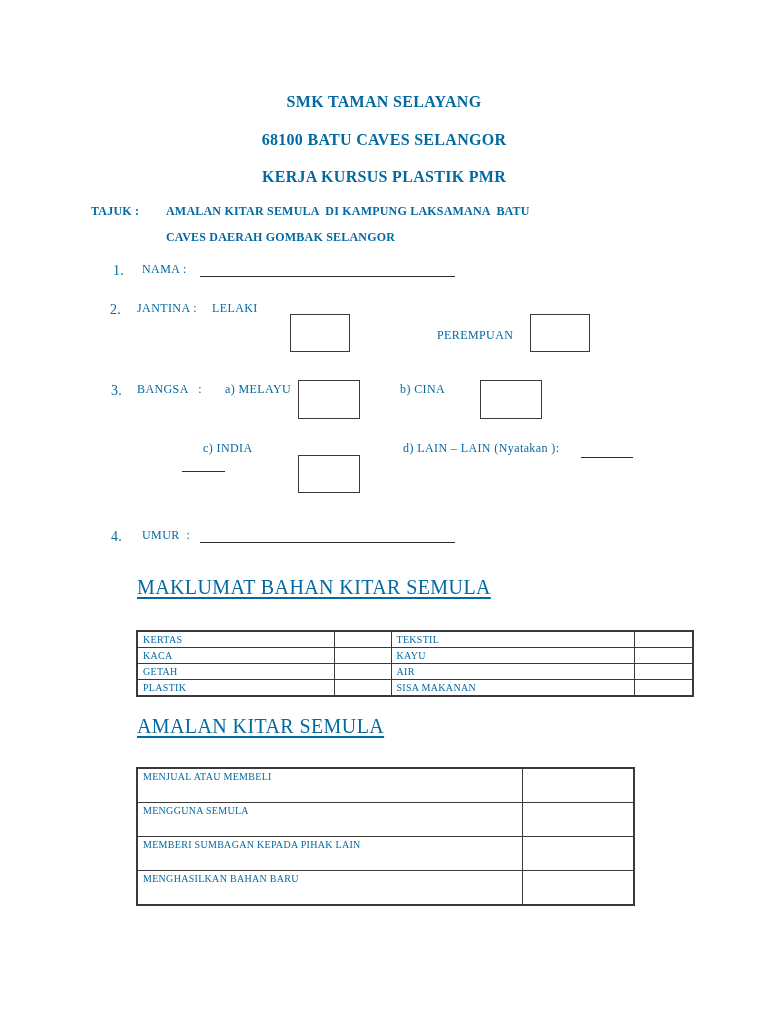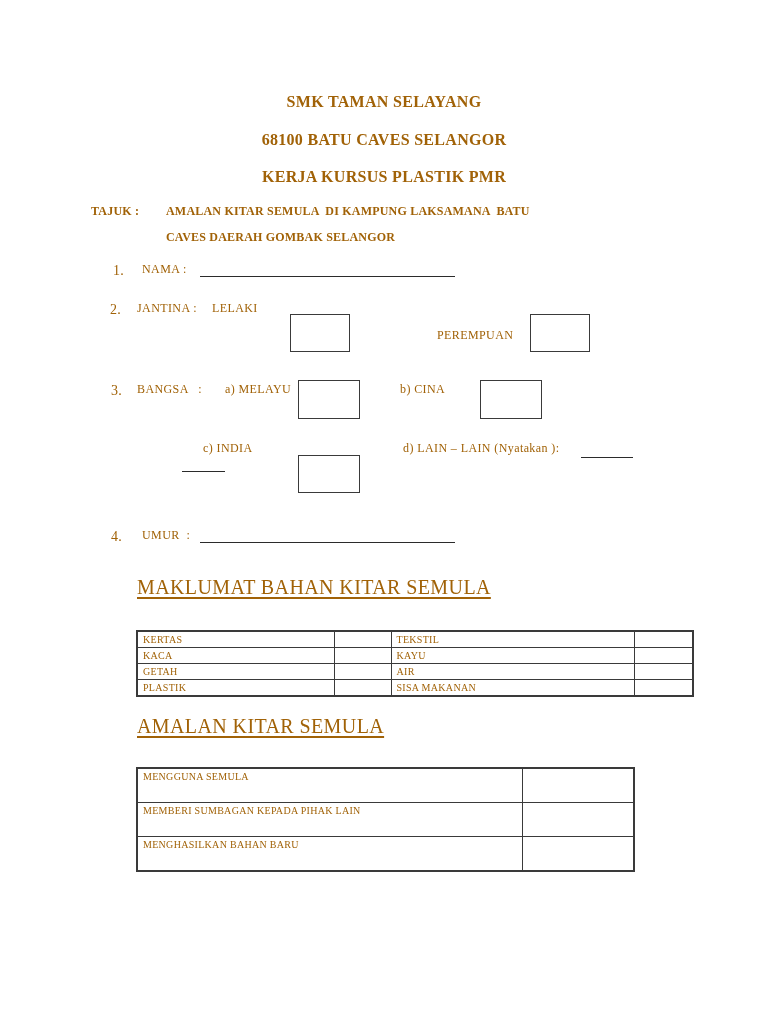--- a/index.html
+++ b/index.html
@@ -1,18 +1,18 @@
 <!DOCTYPE html>
 <html><head>
 <meta charset="utf-8">
 <style>
   html,body { margin:0; padding:0; background:#ffffff; }
   .page {
     position:relative; width:768px; height:1024px; background:#ffffff;
-    font-family:"Liberation Serif","DejaVu Serif",serif; color:#a16207;
+    font-family:"Liberation Serif","DejaVu Serif",serif; color:#0369a1;
     overflow:hidden;
   }
   .abs { position:absolute; white-space:pre; }
   .hdr { left:0; width:768px; text-align:center; font-weight:bold; font-size:16px; letter-spacing:.3px; }
   #hdr1 { top:93px; }
   #hdr2 { top:131px; }
   #hdr3 { top:168px; }
   .tajuk { font-weight:bold; font-size:12px; letter-spacing:.2px; }
   #tajuk-label { left:91px; top:204px; }
   #tajuk-line1 { left:166px; top:204px; }
@@ -129,20 +129,24 @@
   </tbody>
     </table>
 
   <div class="abs heading" id="sec2-heading">AMALAN KITAR SEMULA</div>
   <table id="table2">
     <colgroup>
         <col style="width:385px">
         <col style="width:112px">
       </colgroup>
     <tbody>
+        <tr>
+      <td>MENJUAL ATAU MEMBELI</td>
+      <td></td>
+    </tr>
     <tr>
       <td>MENGGUNA SEMULA</td>
       <td></td>
     </tr>
     <tr>
       <td>MEMBERI SUMBAGAN KEPADA PIHAK LAIN</td>
       <td></td>
     </tr>
     <tr>
       <td>MENGHASILKAN BAHAN BARU</td>

